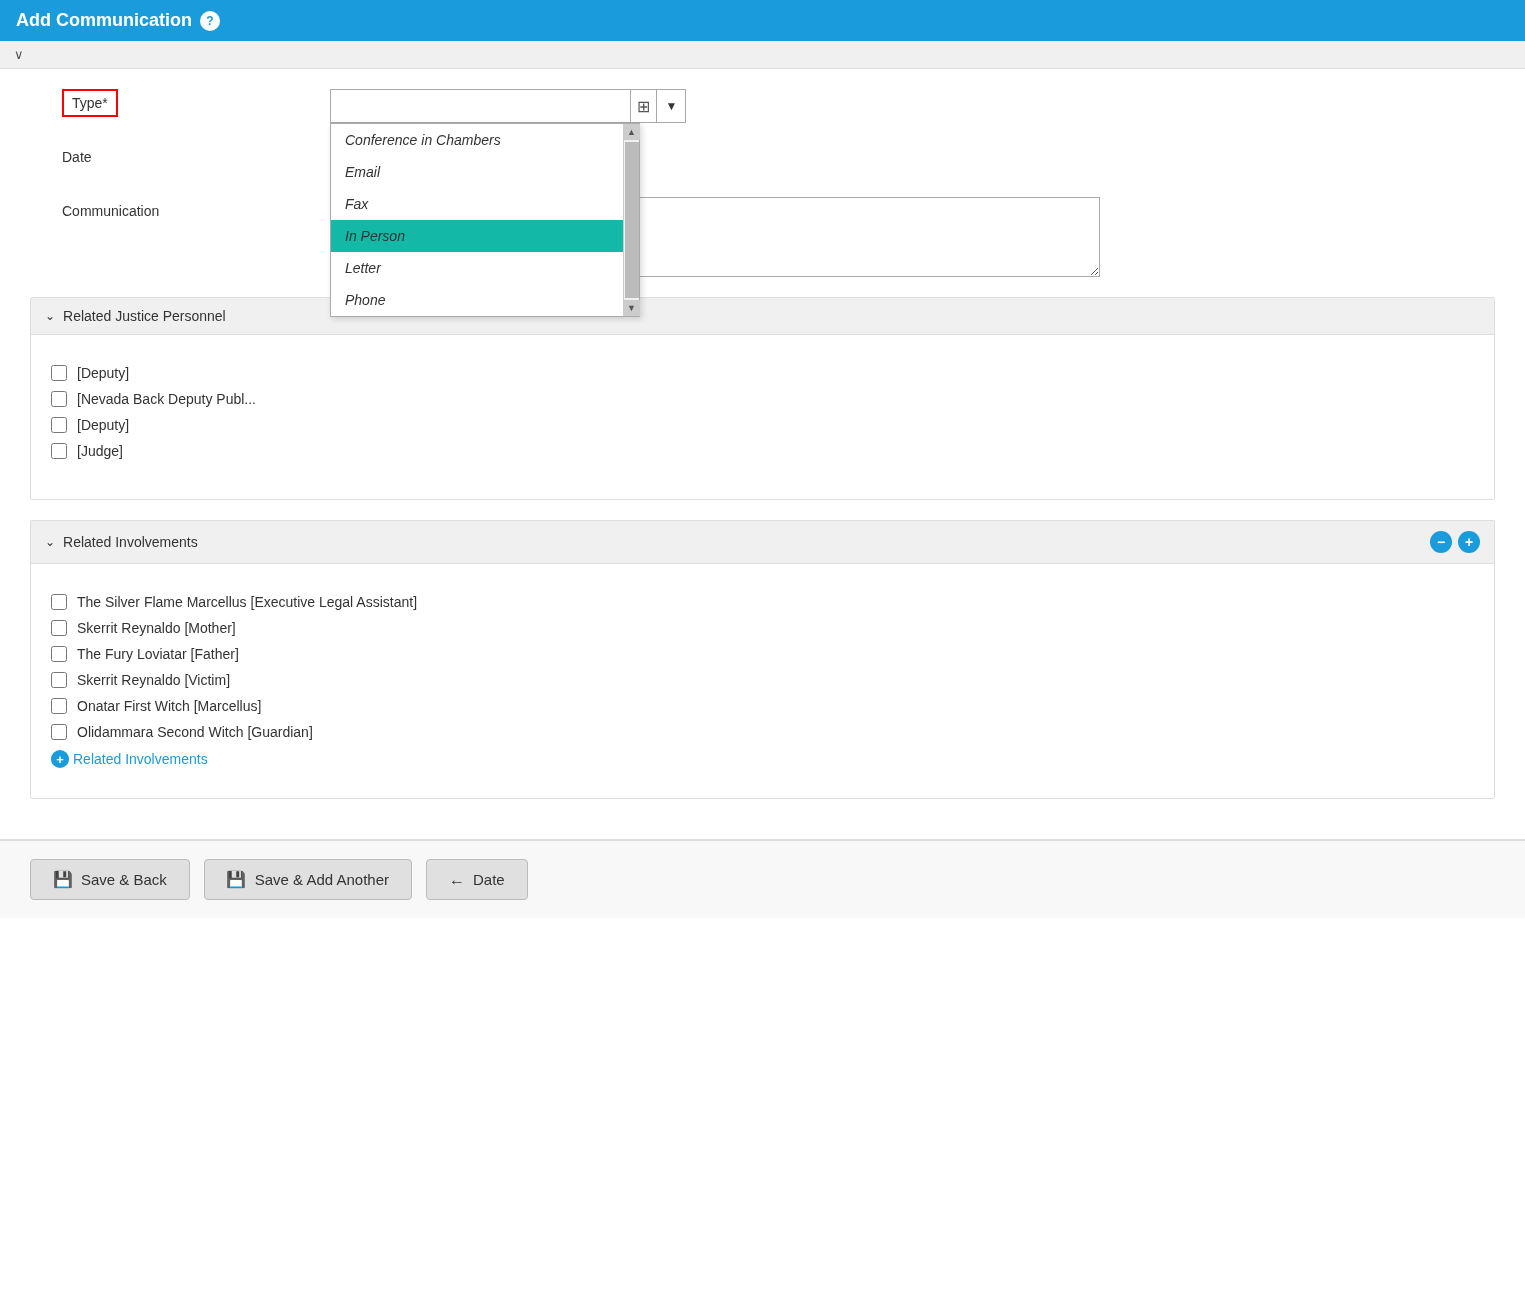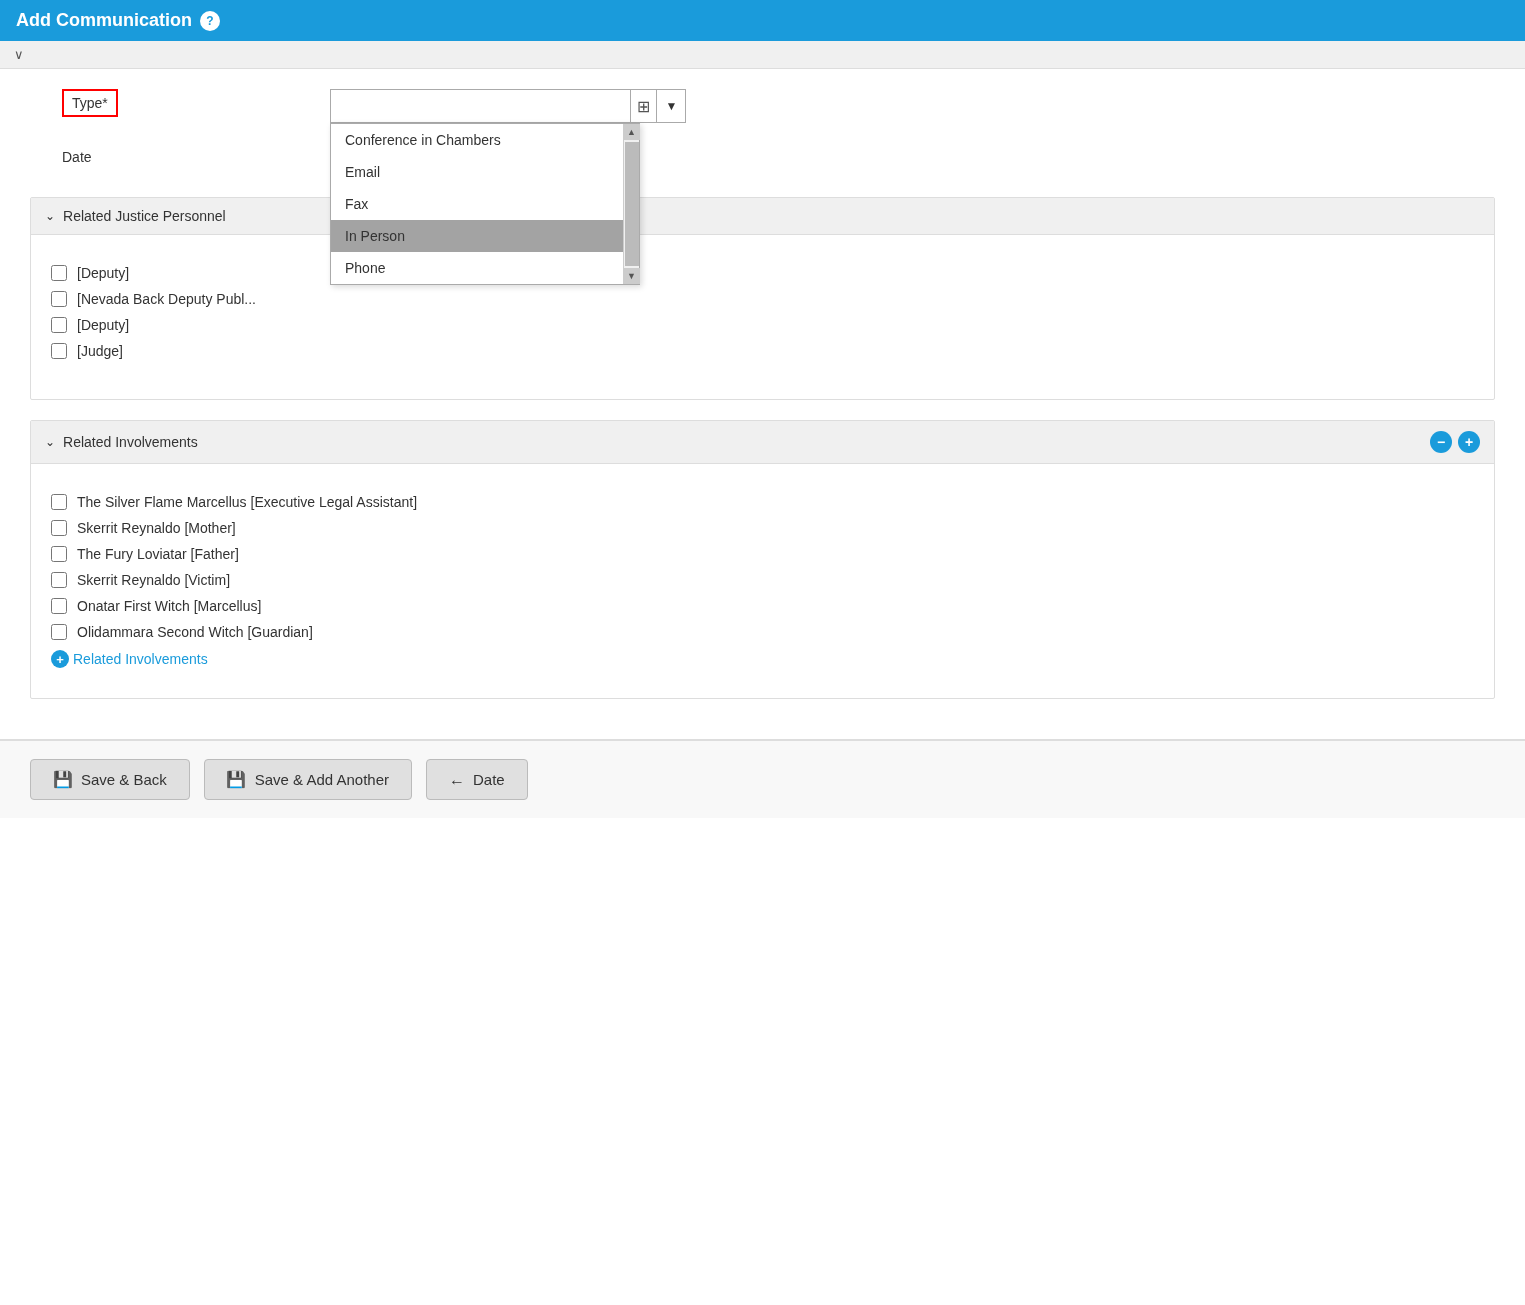--- a/index.html
+++ b/index.html
@@ -119,34 +119,35 @@
       left: 0;
       width: 310px;
       background: #fff;
       border: 1px solid #aaa;
       z-index: 100;
       box-shadow: 2px 2px 6px rgba(0,0,0,0.15);
     }
 
     .dropdown-scrollbar {
       display: flex;
+      font-style: italic;
     }
 
     .dropdown-items {
       flex: 1;
     }
 
     .dropdown-item {
       padding: 8px 14px;
       cursor: pointer;
       font-size: 14px;
       color: #333;
     }
     .dropdown-item.highlighted {
-      background: #a3a3a3;
+      background: #14b8a6;
     }
 
     .dropdown-scroll-track {
       width: 16px;
       background: #f0f0f0;
       border-left: 1px solid #ccc;
       display: flex;
       flex-direction: column;
       align-items: center;
     }
@@ -324,40 +325,47 @@
       <div class="type-input-icon">⊞</div>
       <div class="type-dropdown-arrow">▼</div>
 
       <div class="dropdown-menu">
         <div class="dropdown-scrollbar">
           <div class="dropdown-items">
             <div class="dropdown-item">Conference in Chambers</div>
             <div class="dropdown-item">Email</div>
             <div class="dropdown-item">Fax</div>
             <div class="dropdown-item highlighted">In Person</div>
+            <div class="dropdown-item">Letter</div>
             <div class="dropdown-item">Phone</div>
           </div>
           <div class="dropdown-scroll-track">
             <div class="scroll-btn">▲</div>
             <div class="scroll-thumb"></div>
             <div class="scroll-btn">▼</div>
           </div>
         </div>
       </div>
     </div>
   </div>
 
   <div class="form-row">
     <div class="type-label-wrapper">
       <span class="form-label">Date</span>
     </div>
     <input type="text" class="date-input" value="5 PM" style="">
     <span class="time-icon">◍</span>
   </div>
 
+  <div class="form-row">
+    <div class="type-label-wrapper">
+      <span class="form-label">Communication</span>
+    </div>
+    <textarea class="communication-textarea" style=""></textarea>
+  </div>
 
   <div class="section">
     <div class="section-header">
       <span class="chevron">⌄</span>
       <span>Related Justice Personnel</span>
     </div>
     <div class="section-body">
       <div class="checkbox-row">
         <input type="checkbox" style="">
         <span>[Deputy]</span>

